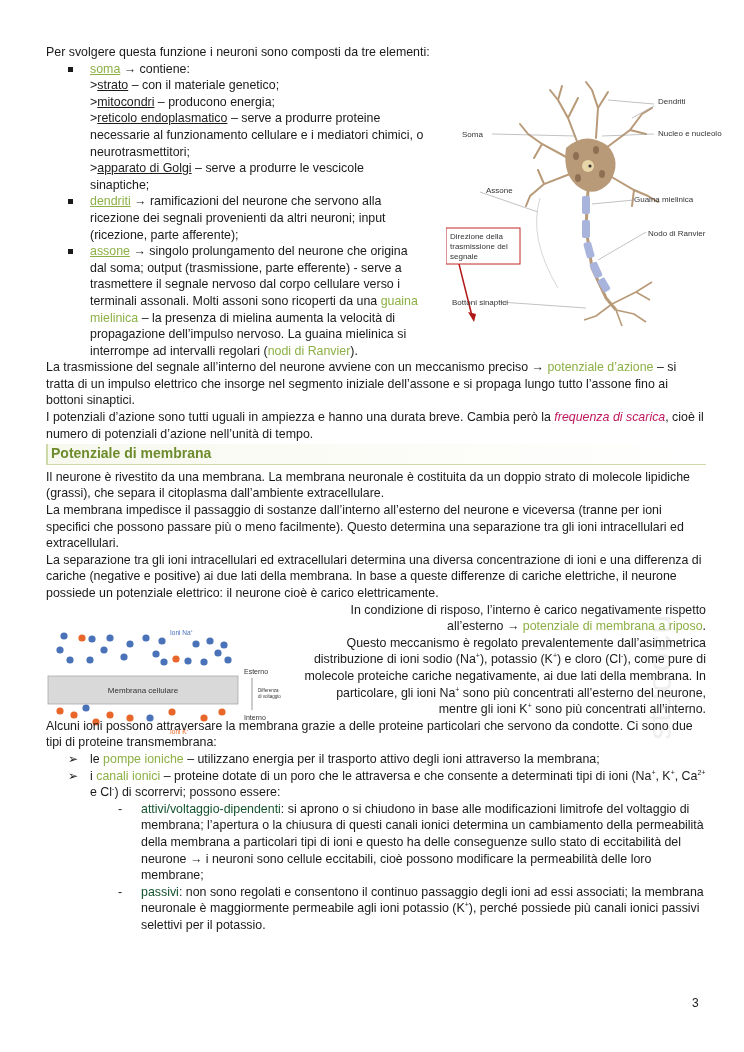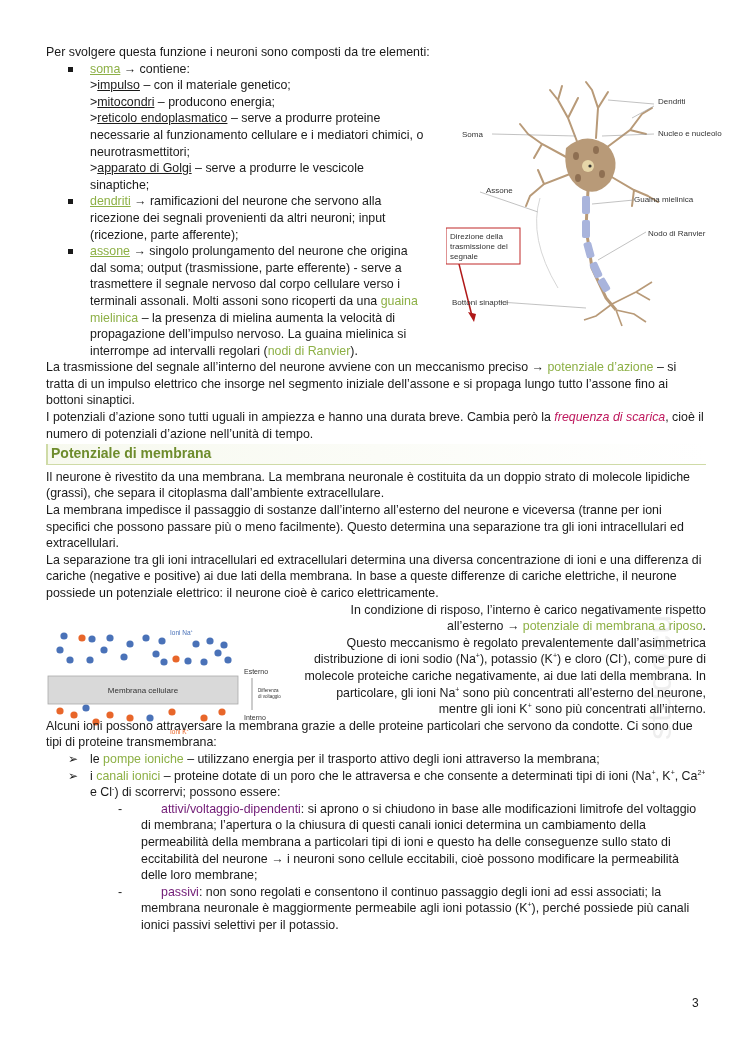--- a/index.html
+++ b/index.html
@@ -3,21 +3,21 @@
 <meta charset="utf-8">
 <style>
   html, body { margin: 0; padding: 0; background: #ffffff; }
   body { width: 744px; height: 1052px; position: relative; overflow: hidden;
          font-family: "Liberation Sans", sans-serif; color: #1a1a1a; font-size: 12.4px; }
   .page { position: absolute; left: 46px; top: 44px; width: 660px; line-height: 16.6px; }
   p { margin: 0; }
   .hl { color: #8db046; }
   .hlu { color: #8db046; text-decoration: underline; }
   .blue { color: #be185d; font-style: italic; }
-  .ylw { color: #701a75; margin-left: 20px; }
+  .ylw { color: #14532d; }
   u { text-decoration: underline; }
   .sq-list { margin: 0; padding: 0; list-style: none; width: 380px; }
   .sq-list li { position: relative; padding-left: 44px; }
   .sq-list li .bullet { position: absolute; left: 22px; top: 6px; width: 5px; height: 5px; background: #1a1a1a; }
   .arrow-list { margin: 0; padding: 0; list-style: none; }
   .arrow-list > li { position: relative; padding-left: 44px; }
   .arrow-list > li .abullet { position: absolute; left: 22px; top: 0; font-size: 12px; }
   .dash-list { margin: 0; padding: 0; list-style: none; }
   .dash-list li { position: relative; padding-left: 51px; }
   .dash-list li .dbullet { position: absolute; left: 26px; top: 0; }
@@ -140,21 +140,21 @@
 </svg>
 
 <div class="page">
   <p>Per svolgere questa funzione i neuroni sono composti da tre elementi:</p>
 
   <ul class="sq-list">
     <li>
       <span class="bullet"></span>
       <span class="hlu">soma</span>
       <span>→</span><span> contiene:</span><br>
-      <span><span>&gt;</span><u>impulso</u><span> – con il materiale genetico;</span></span><br>
+      <span><span>&gt;</span><u>strato</u><span> – con il materiale genetico;</span></span><br>
       <span><span>&gt;</span><u>mitocondri</u><span> – producono energia;</span></span><br>
       <span><span>&gt;</span><u>reticolo endoplasmatico</u><span> – serve a produrre proteine necessarie al funzionamento cellulare e i mediatori chimici, o neurotrasmettitori;</span></span><br>
       <span><span>&gt;</span><u>apparato di Golgi</u><span> – serve a produrre le vescicole sinaptiche;</span></span>
     </li>
     <li>
       <span class="bullet"></span>
       <span class="hlu">dendriti</span>
       <span>→</span><span> ramificazioni del neurone che servono alla ricezione dei segnali provenienti da altri neuroni; input (ricezione, parte afferente);</span>
     </li>
     <li>

